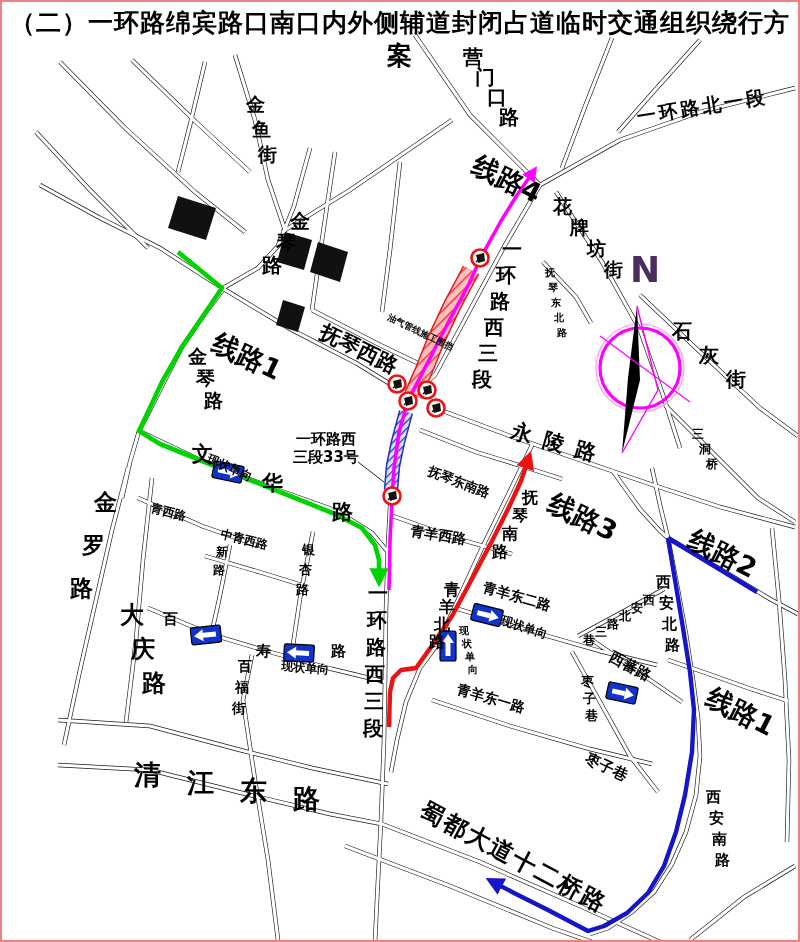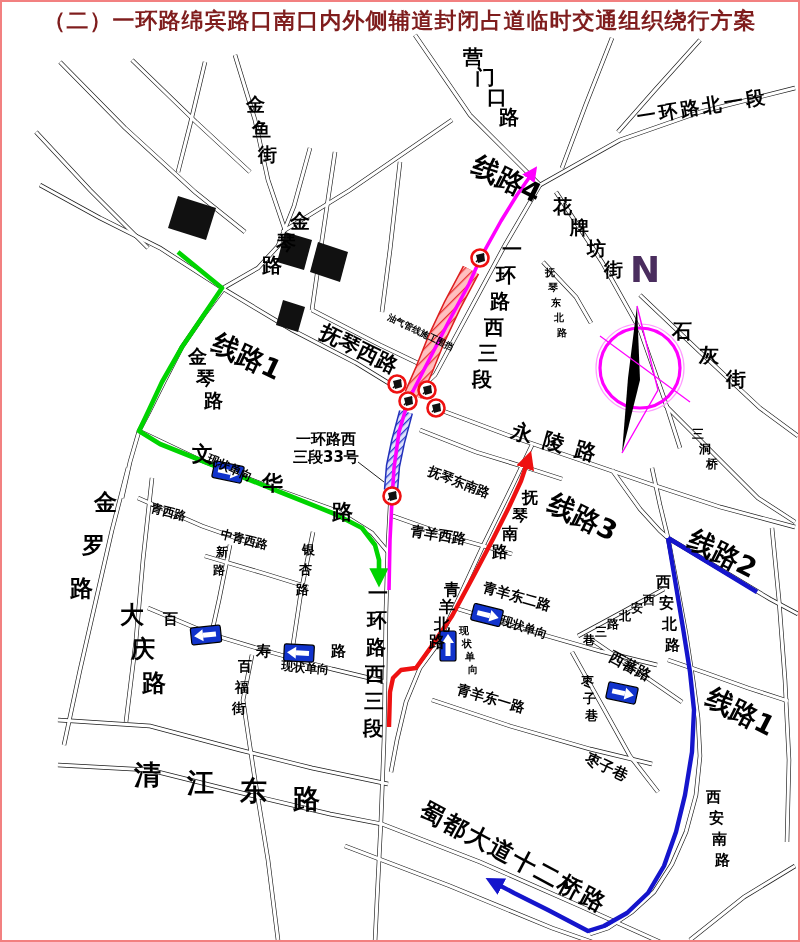--- a/index.html
+++ b/index.html
@@ -1,21 +1,21 @@
 <!DOCTYPE html>
 <html><head>
 <meta charset="utf-8">
 <style>
   html,body{margin:0;padding:0;background:#fff;}
   #stage{position:relative;width:800px;height:942px;background:#fff;overflow:hidden;
          font-family:"DejaVu Sans","Liberation Sans",sans-serif;}
   #frame{position:absolute;left:0;top:0;right:0;bottom:0;border:2px solid #f28080;pointer-events:none;z-index:30;}
   #map-svg{position:absolute;left:0;top:0;z-index:1;}
   #title{position:absolute;left:0;top:6px;width:100%;text-align:center;
-         font-size:22px;font-weight:bold;color:#7f1d1d;letter-spacing:1px;z-index:20;}
+         font-size:25px;font-weight:bold;color:#000000;letter-spacing:1px;z-index:20;}
 </style>
 </head>
 <body>
 
 <div id="stage">
   <div id="frame"></div>
   <div id="title">（二）一环路绵宾路口南口内外侧辅道封闭占道临时交通组织绕行方案</div>
   <svg id="map-svg" width="800" height="942" viewBox="0 0 800 942" xmlns="http://www.w3.org/2000/svg">
     <defs id="svg-defs">
         <marker id="ah0" viewBox="0 0 10 10" refX="3" refY="5" markerWidth="4.2" markerHeight="4.2" orient="auto">

